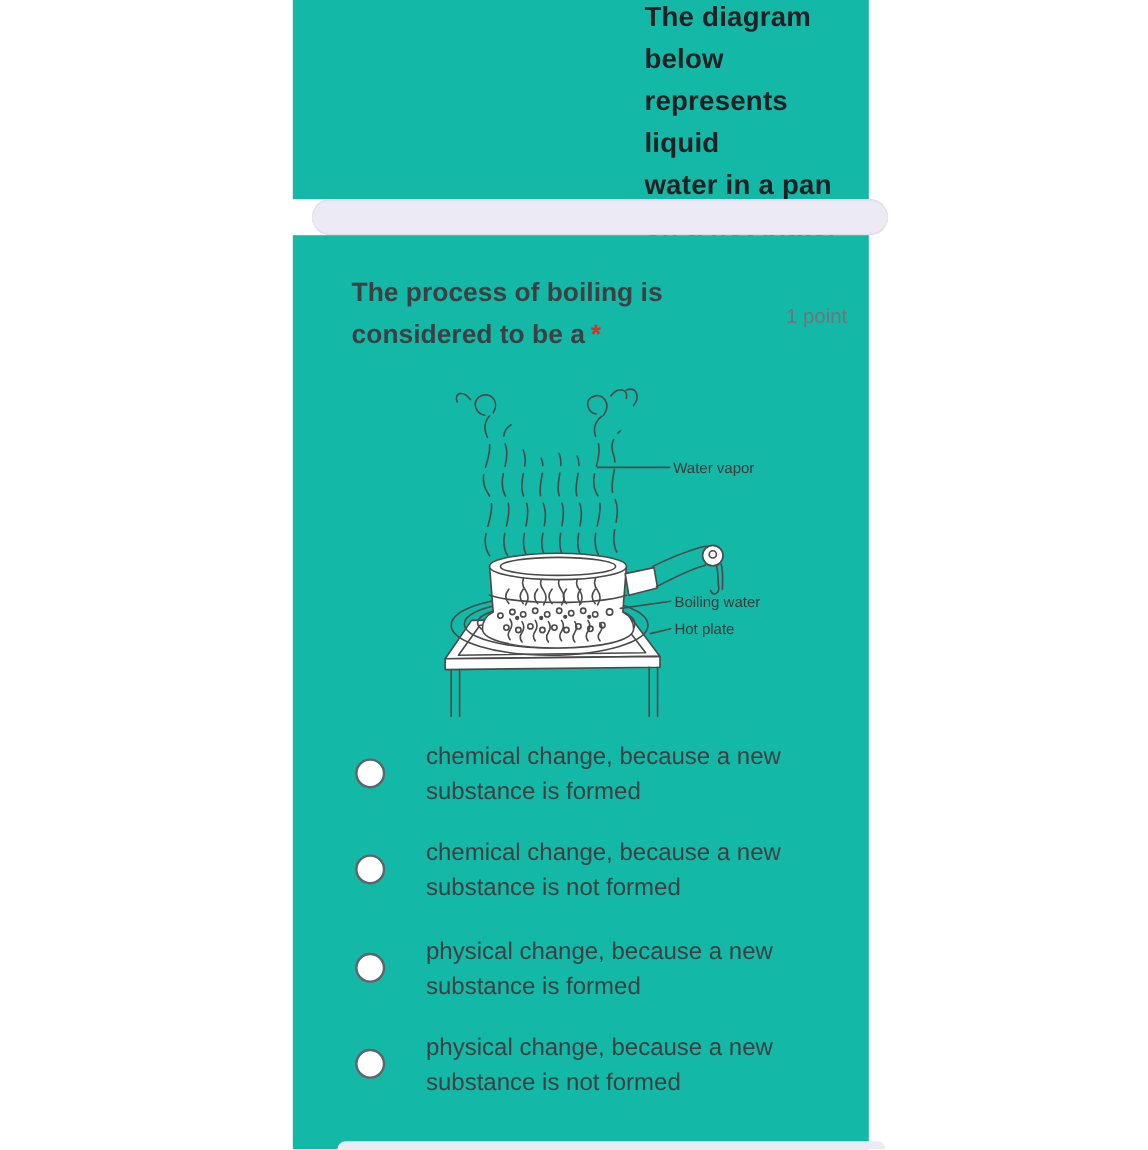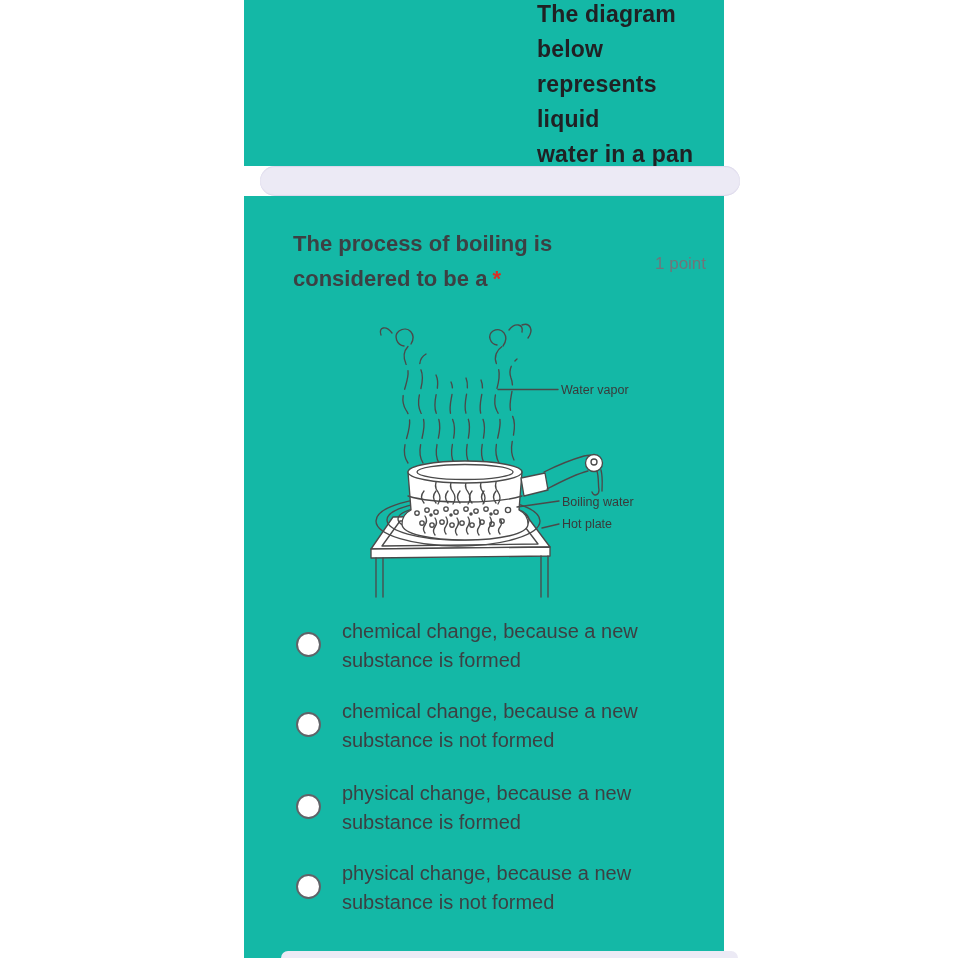--- a/index.html
+++ b/index.html
@@ -32,21 +32,21 @@
   .points{
     position:absolute;left:655px;top:234px;font-size:17px;color:#70757a;margin-top:20px;
   }
   .diagram{position:absolute;left:338px;top:320px;width:332px;height:282px;}
   .diagram path,.diagram ellipse,.diagram circle,.diagram line{vector-effect:non-scaling-stroke;}
   .dg{stroke:#4a4a4a;stroke-width:1.35;fill:none;stroke-linecap:round;stroke-linejoin:round;}
   .dg-fill{fill:#ffffff;}
   .steam{stroke-dasharray:19 6.5;}
   .dgtext{font-family:"Liberation Sans",sans-serif;font-size:12.5px;fill:#3a3a3a;stroke:none;}
   .option{
-    position:absolute;left:296px;width:432px;display:flex;gap:21px;align-items:flex-start;
+    position:absolute;left:296px;width:432px;display:flex;gap:34px;align-items:flex-start;
   }
   .option .radio{
     width:25px;height:25px;box-sizing:border-box;border:2px solid #606368;
     border-radius:50%;background:#ffffff;margin-top:19px;flex:none;
   }
   .option .label{
     font-size:20px;line-height:29px;color:#3c4043;white-space:pre-line;padding-top:4px;
   }
   .opt-1{top:613px;}.opt-2{top:693px;}.opt-3{top:775px;}.opt-4{top:855px;}
 </style>

